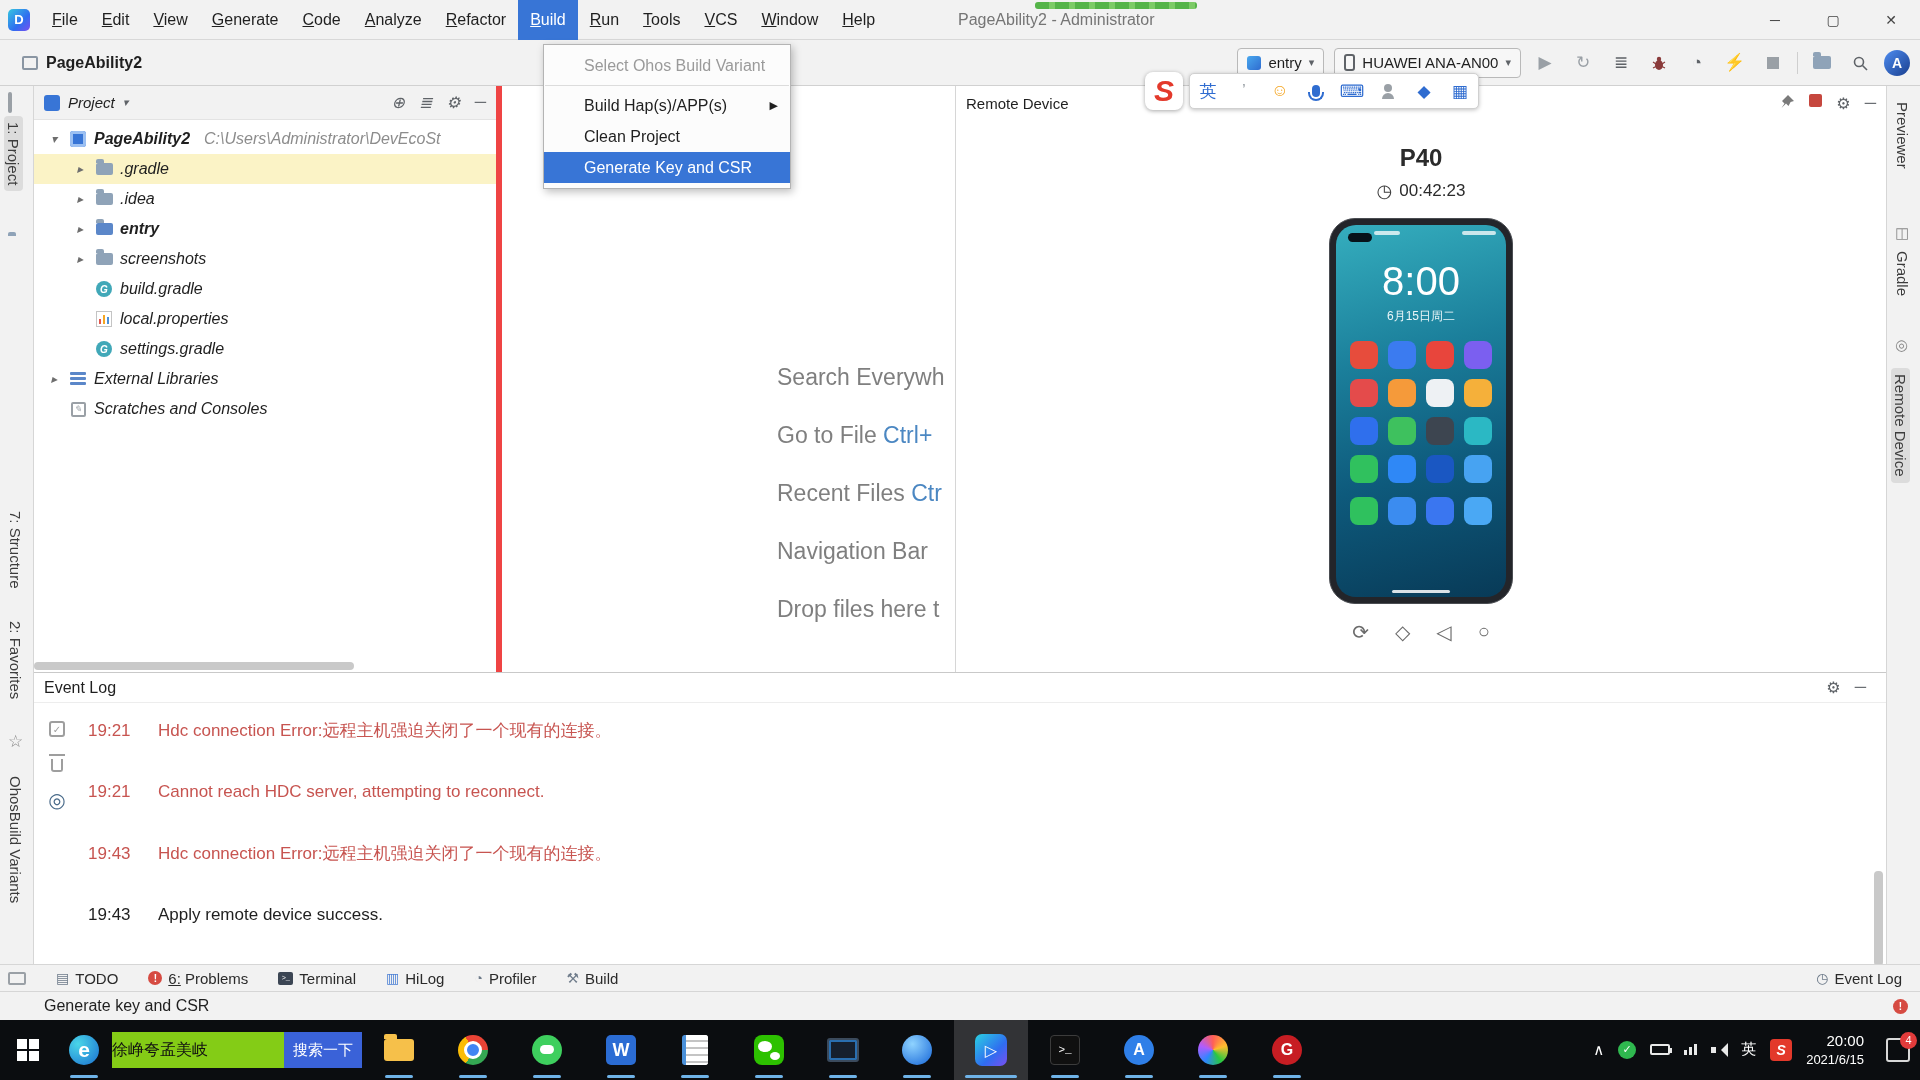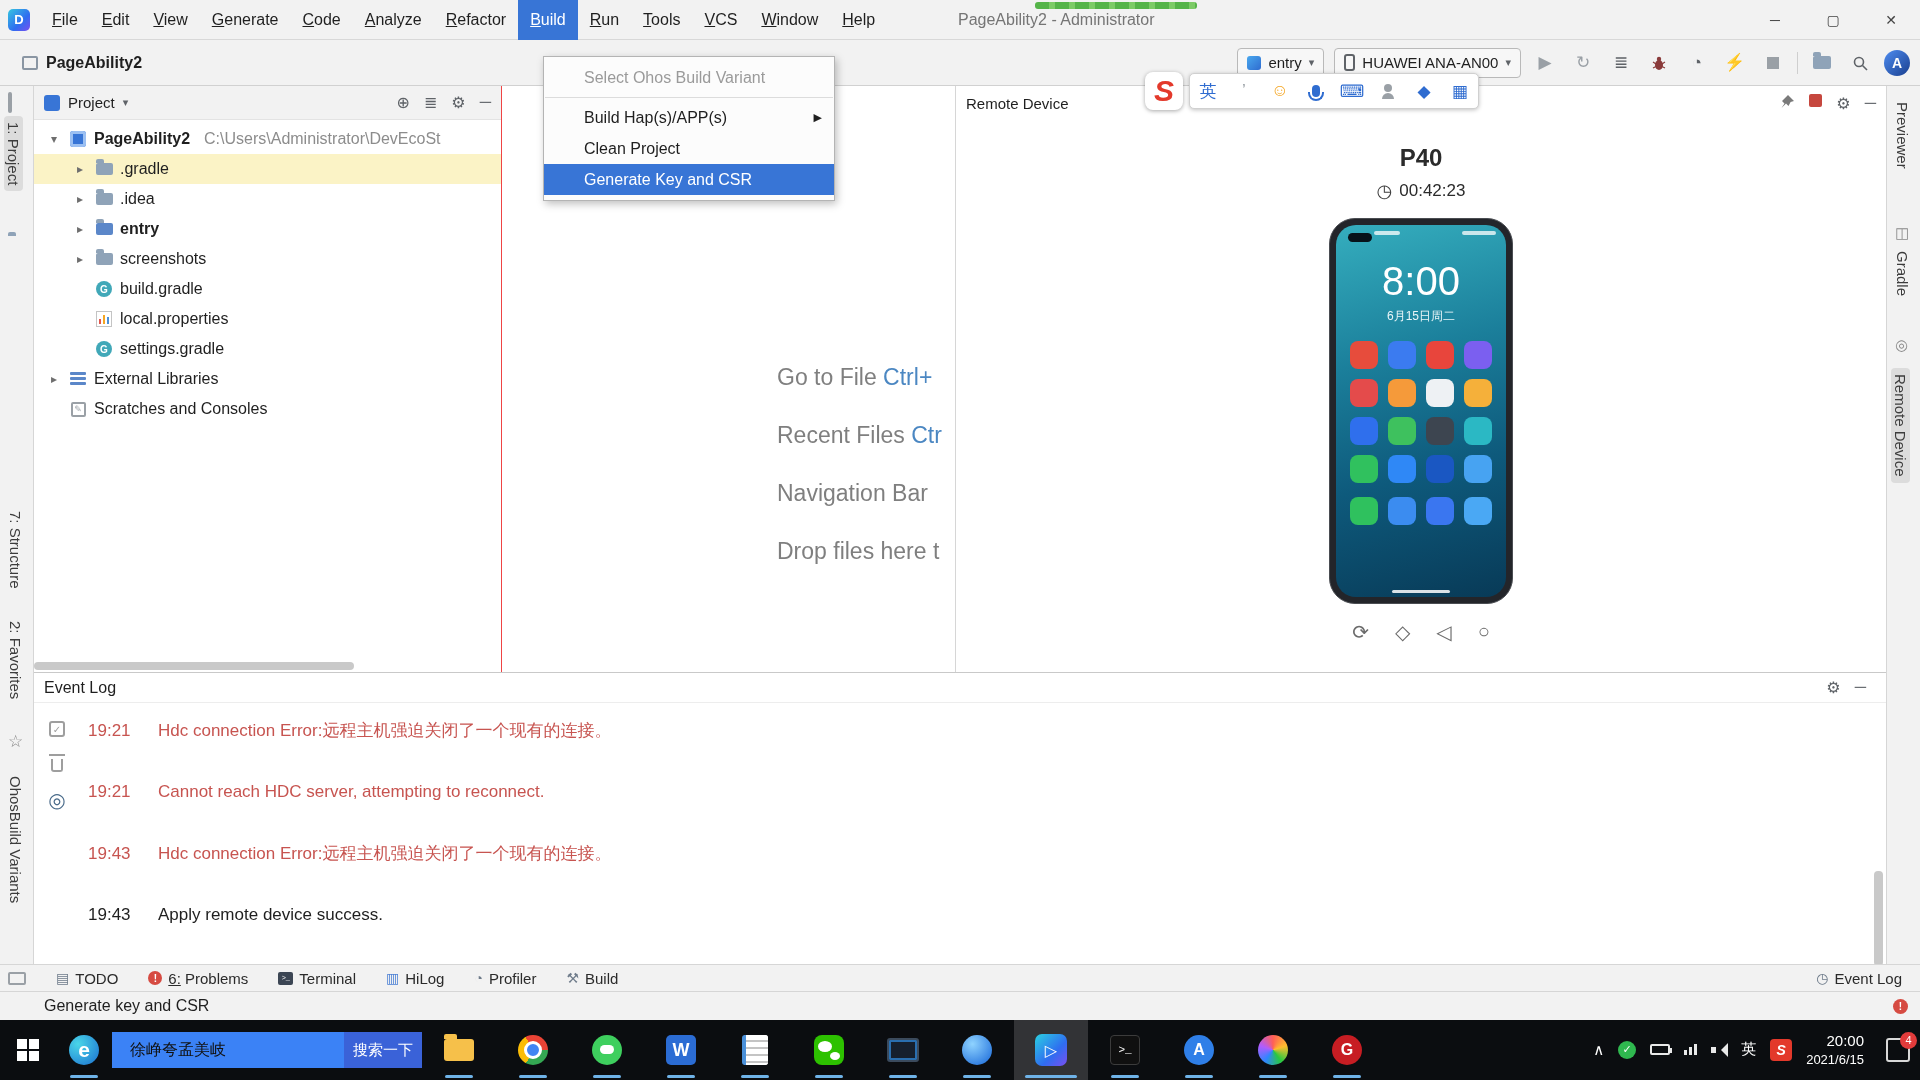--- a/index.html
+++ b/index.html
@@ -67,21 +67,21 @@
   .strip { position:absolute; top:86px; width:34px; height:878px; background:#f2f2f2; }
   #left-strip  { left:0; border-right:1px solid #d6d6d6; }
   #right-strip { right:0; border-left:1px solid #d6d6d6; }
   .vtext { writing-mode:vertical-rl; font-size:15px; color:#3c3c3c; position:absolute; left:7px; white-space:nowrap; }
   .vtext.active { background:#dcdcdc; border-radius:4px; padding:6px 1px; left:4px; }
   .strip-icon { position:absolute; left:8px; font-size:15px; color:#8a8a8a; }
   .sq-icon { width:16px; height:14px; border:2px solid #9aa0a6; border-radius:2px; }
 
   
   #project-panel { position:absolute; left:34px; top:86px; width:468px; height:586px;
-                   background:#fff; border-right:1px solid #ef4444; }
+                   background:#fff; border-right:6px solid #ef4444;font-style:italic; }
   .panel-head { height:34px; display:flex; align-items:center; gap:8px; padding:0 10px;
                 background:#f2f2f2; border-bottom:1px solid #e3e3e3; font-size:15px; }
   .proj-ico { width:16px; height:16px; border-radius:3px; background:#3875d6; }
   .ph-right { margin-left:auto; display:flex; gap:14px; color:#5f6368; font-size:16px; }
   #tree { padding-top:4px; font-size:16px; }
   .trow { height:30px; display:flex; align-items:center; gap:6px; padding-left:12px; white-space:nowrap; }
   .trow.ind1 { padding-left:38px; }
   .trow.sel { background:#fbf3c6; }
   .chev { width:16px; text-align:center; color:#6e6e6e; font-size:12px; }
   .t-ico { width:20px; height:18px; display:flex; align-items:center; justify-content:center; flex:0 0 20px; }
@@ -132,21 +132,21 @@
   #p-clock { margin-top:26px; font-size:40px; font-weight:300; color:#fff; line-height:1; }
   #p-date { margin-top:7px; font-size:12px; color:#eaf6f8; }
   #p-grid { margin-top:16px; display:grid; grid-template-columns:repeat(4,28px); gap:10px; }
   .papp { width:28px; height:28px; border-radius:8px; }
   #p-dock { margin-top:14px; display:flex; gap:10px; }
   #p-navbar { position:absolute; bottom:4px; left:50%; transform:translateX(-50%);
               width:58px; height:3px; border-radius:2px; background:rgba(255,255,255,.85); }
   #dev-controls { margin-top:16px; display:flex; gap:26px; color:#6b6b6b; font-size:20px; }
 
   
-  #build-menu { position:absolute; left:543px; top:56px; width:292px; z-index:80;
+  #build-menu { position:absolute; left:543px; top:44px; width:248px; z-index:80;
                 background:#fcfcfc; border:1px solid #b4b4b4; box-shadow:2px 3px 8px rgba(0,0,0,.25);
                 padding:5px 0; font-size:16px; }
   .bm-item { height:31px; line-height:31px; padding:0 14px 0 40px; position:relative; white-space:nowrap; }
   .bm-item.disabled { color:#9a9a9a; }
   .bm-item.sel { background:#3875d6; color:#fff; }
   .bm-sep { border-top:1px solid #dcdcdc; margin:4px 1px; }
   .bm-arrow { position:absolute; right:12px; top:0; font-size:11px; }
 
   
   #event-log { position:absolute; left:34px; top:672px; width:1852px; height:292px; background:#fff;
@@ -195,22 +195,22 @@
   .tile { width:74px; height:60px; display:flex; align-items:center; justify-content:center; position:relative; }
   .tile.narrow { width:56px; }
   .tile .ind { position:absolute; bottom:2px; left:50%; transform:translateX(-50%);
                width:28px; height:3px; border-radius:2px; background:#6fb3e8; }
   .tile.active { background:rgba(255,255,255,.16); }
   .tile.active .ind { width:52px; }
   .win-logo { display:grid; grid-template-columns:10px 10px; grid-template-rows:10px 10px; gap:2px; }
   .win-logo i { background:#fff; }
   .edge-ico { width:30px; height:30px; border-radius:50%; background:radial-gradient(circle at 30% 30%,#49d6e8,#1b6fd0);
               color:#fff; font-size:21px; font-weight:bold; display:flex; align-items:center; justify-content:center; }
-  #tb-search { width:232px; height:36px; background:#3b82f6; color:#111; display:flex; align-items:center;
-               padding:0 18px; font-size:16px; }
+  #tb-search { width:172px; height:36px; background:#84cc16; color:#111; display:flex; align-items:center;
+               padding:0 0; font-size:16px; }
   #tb-search-btn { width:78px; height:36px; background:#3a62d8; color:#fff; display:flex; align-items:center;
                    justify-content:center; font-size:15px; }
   .ico30 { width:30px; height:30px; }
   .folder-ico { width:30px; height:22px; background:#f6c04a; border-radius:3px; position:relative; }
   .folder-ico::before { content:""; position:absolute; top:-5px; left:0; width:13px; height:5px; background:#f6c04a; border-radius:2px 2px 0 0; }
   .chrome-ico { border-radius:50%; background:conic-gradient(from -30deg,#ea4335 0 33%,#34a853 0 66%,#fbbc05 0 100%); position:relative; }
   .chrome-ico::after { content:""; position:absolute; left:50%; top:50%; transform:translate(-50%,-50%);
                        width:12px; height:12px; border-radius:50%; background:#4285f4; border:3px solid #fff; }
   .chat-ico { border-radius:50%; background:#3ecf5e; position:relative; }
   .chat-ico::after { content:""; position:absolute; left:8px; top:10px; width:14px; height:9px; border-radius:5px; background:#fff; }
@@ -453,20 +453,21 @@
       <span class="tlabel">Scratches and Consoles</span>
     </div>
   </div>
   <div id="hscroll">
       <div class="thumb"></div>
     </div>
 </div>
 
 <div id="editor">
   <div id="tips">
+    <div class="tip"><span>Search Everywh</span><span class="key"></span></div>
     <div class="tip"><span>Go to File </span><span class="key">Ctrl+</span></div>
     <div class="tip"><span>Recent Files </span><span class="key">Ctr</span></div>
     <div class="tip"><span>Navigation Bar</span><span class="key"></span></div>
     <div class="tip"><span>Drop files here t</span><span class="key"></span></div>
   </div>
 </div>
 
 <div id="remote">
   <div class="panel-head">
     <span>Remote Device</span>

